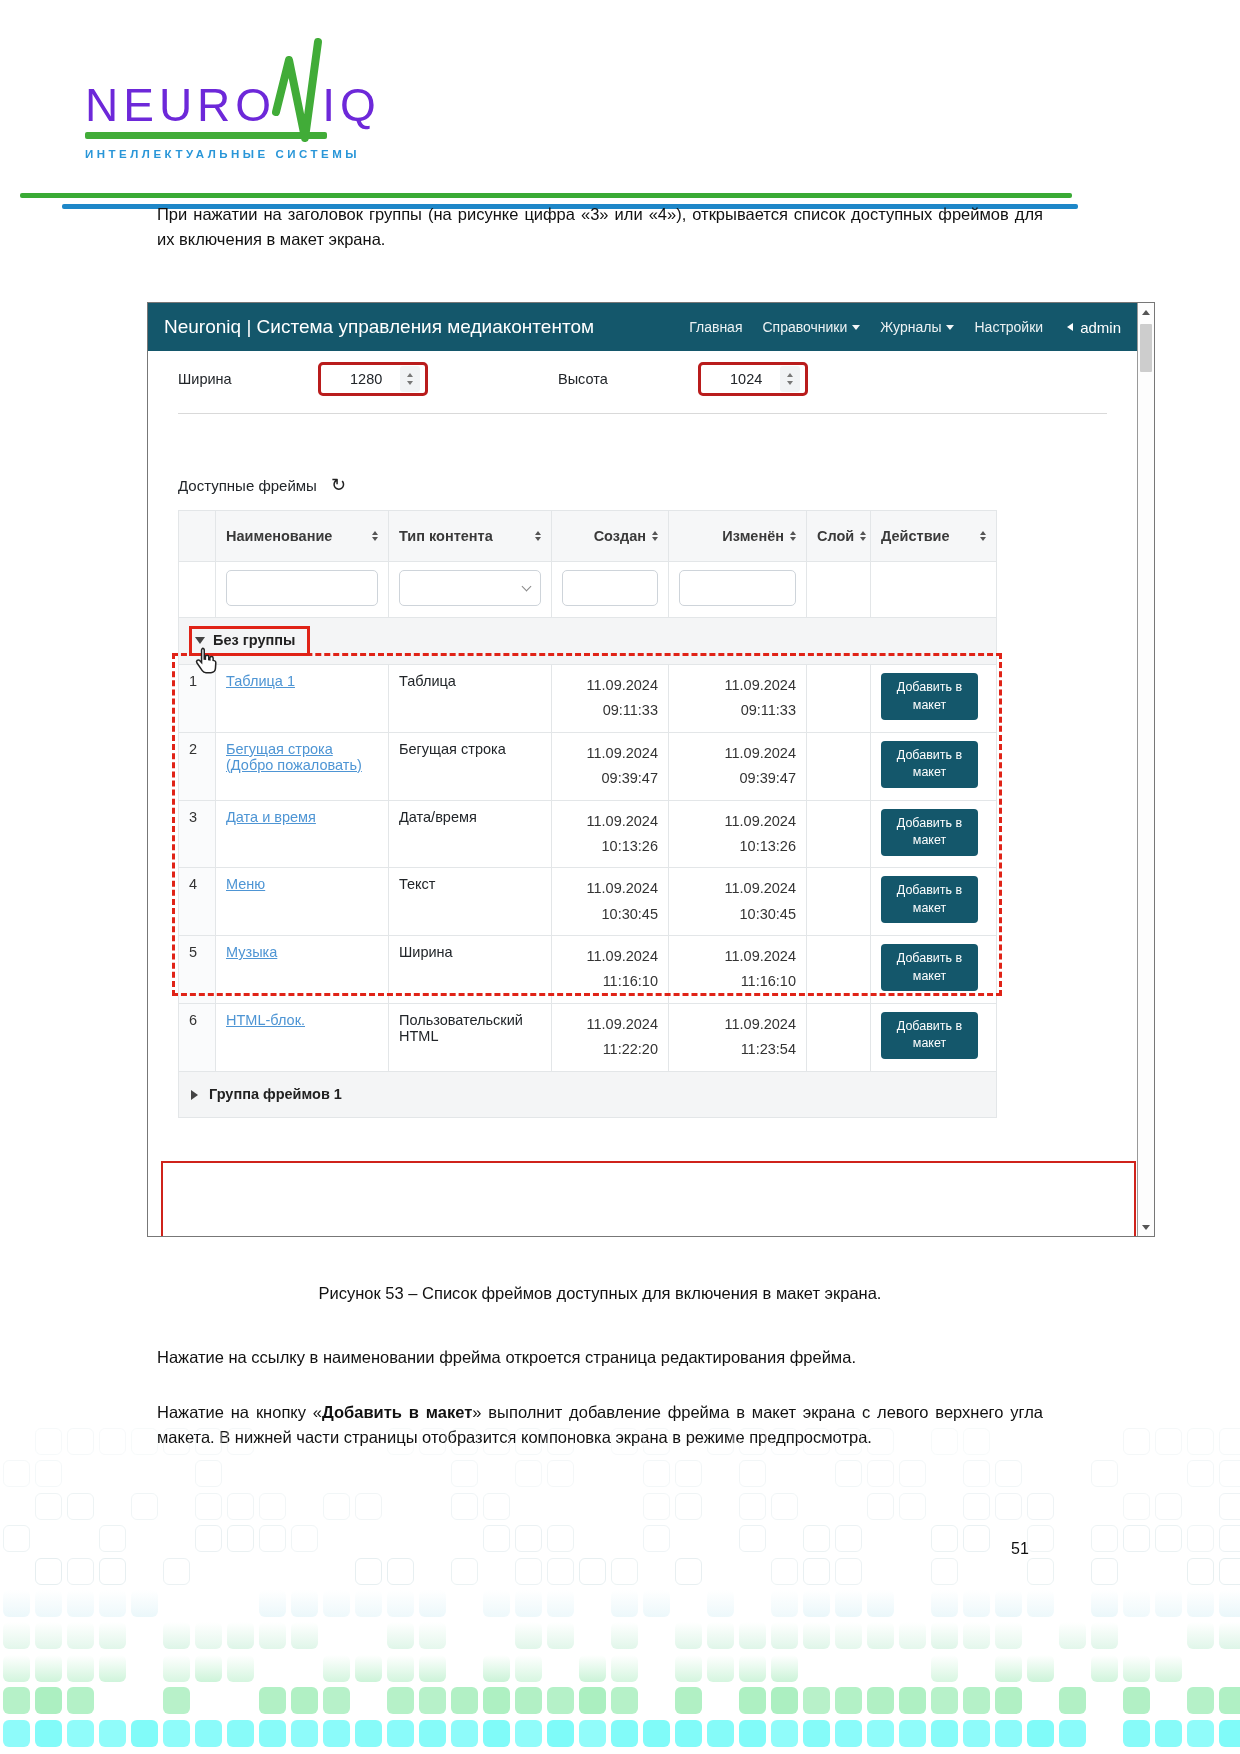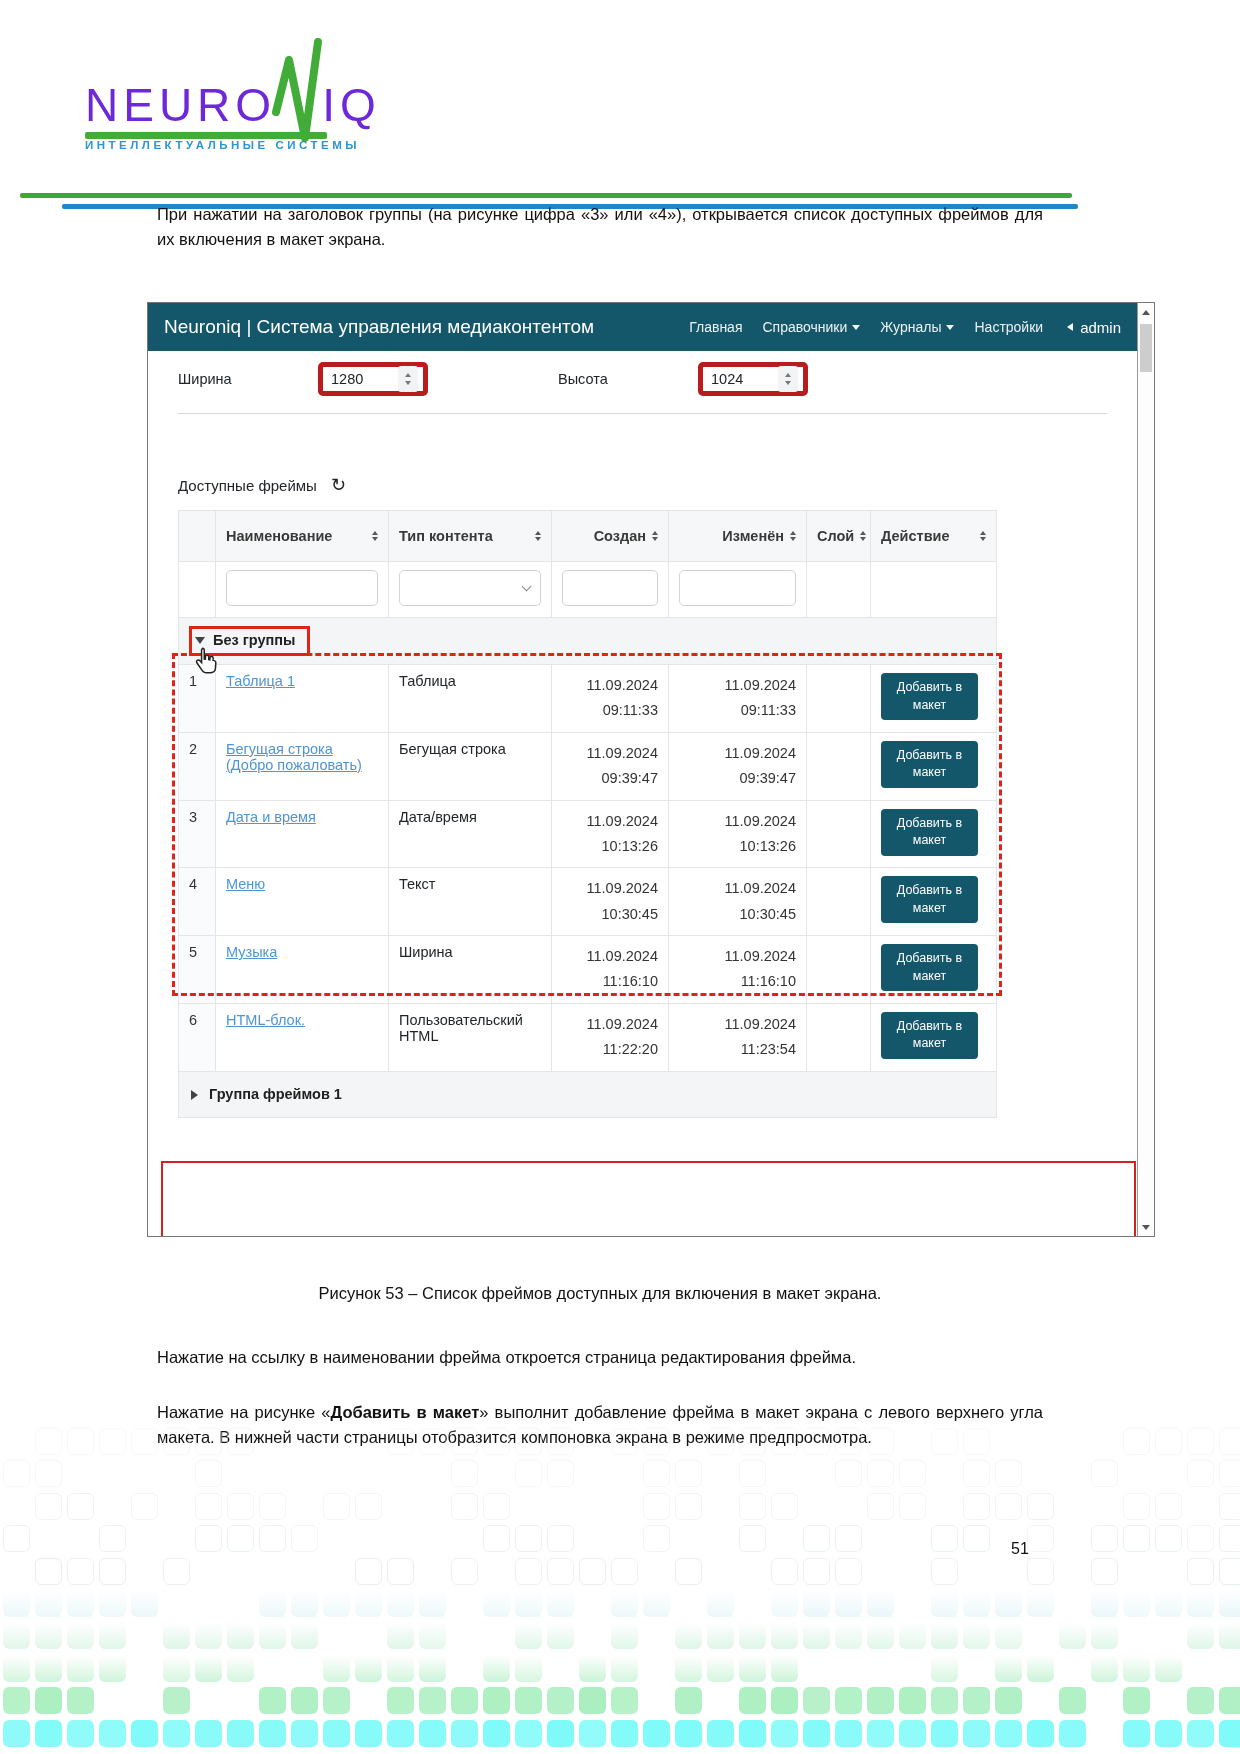--- a/index.html
+++ b/index.html
@@ -8,21 +8,21 @@
     position:relative; width:1240px; height:1754px; margin:0 auto;
     background:#fff; overflow:hidden;
     font-family:"Liberation Sans", sans-serif; color:#1a1a1a;
   }
   
   .logo { position:absolute; left:85px; top:38px; width:300px; }
   .logo-line1 { display:flex; align-items:flex-end; }
   .logo-word { font-size:46px; font-weight:normal; letter-spacing:5px; color:#6d28d9; line-height:1; }
   .logo-zig { margin:0 -2px -14px -4px; overflow:visible; }
   .logo-underline { height:7px; background:#41ac38; width:242px; margin-top:4px; border-radius:2px; }
-  .logo-tagline { font-size:11.5px; font-weight:bold; letter-spacing:3.5px; color:#2996d8; }
+  .logo-tagline { margin-top:9px; font-size:11.5px; font-weight:bold; letter-spacing:3.5px; color:#2996d8; }
   .company { position:absolute; left:615px; top:40px; width:480px; color:#28596a; font-size:21.5px; line-height:28px; }
   .company .row4 { display:flex; gap:34px; }
   .rule-green { position:absolute; left:20px; top:193px; width:1052px; height:5px; background:#3aaa35; border-radius:2px; }
   .rule-blue  { position:absolute; left:62px; top:204px; width:1016px; height:5px; background:#1e87c8; border-radius:2px; }
   
   .para { position:absolute; left:157px; width:886px; font-size:16.5px; line-height:1.5; text-align:justify; color:#111; }
   .intro { top:202px; }
   .caption { position:absolute; left:157px; top:1284px; width:886px; text-align:center; font-size:16.5px; color:#111; }
   .para2 { top:1345px; text-align:left; }
   .para3 { top:1400px; }
@@ -34,21 +34,21 @@
   .nav-menu { margin-left:auto; display:flex; align-items:center; gap:20px; }
   .menu-item { color:rgba(255,255,255,.92); font-size:14px; cursor:pointer; white-space:nowrap; display:inline-flex; align-items:center; }
   .caret-down { width:0; height:0; border:4px solid transparent; border-top:5px solid rgba(255,255,255,.95); margin-left:5px; margin-top:4px; display:inline-block; }
   .admin-wrap { display:inline-flex; align-items:center; gap:7px; color:#fff; font-size:15px; cursor:pointer; }
   .caret-left { width:0; height:0; border:4.5px solid transparent; border-right:6px solid #fff; display:inline-block; }
   .shot-content { position:absolute; left:0; top:48px; right:17px; bottom:0; padding:0 30px; overflow:hidden; }
   
   .size-row { display:flex; align-items:center; height:40px; margin-top:8px; }
   .size-label { width:140px; }
   .size-label.h { margin-left:130px; }
-  .num-input { display:flex; align-items:center; justify-content:space-between; width:110px; height:34px; border:5px solid #b91c1c; border-radius:5px; padding:0 5px 0 8px; background:#fff; }
+  .num-input { display:flex; align-items:center; justify-content:space-between; width:110px; height:34px; border:3px solid #b91c1c; border-radius:5px; padding:0 5px 0 29px; background:#fff; }
   .spin { width:20px; height:26px; background:#f1f3f5; border-radius:3px; display:flex; flex-direction:column; align-items:center; justify-content:center; gap:4px; cursor:pointer; }
   .spin i.u { width:0; height:0; border:3px solid transparent; border-bottom:4px solid #777; }
   .spin i.d { width:0; height:0; border:3px solid transparent; border-top:4px solid #777; }
   .shot-hr { border:none; border-top:1px solid #d9d9d9; margin-top:14px; }
   .frames-title { margin-top:62px; display:flex; align-items:center; font-size:15px; }
   .refresh { margin-left:14px; font-size:18px; line-height:1; color:#222; cursor:pointer; }
   
   .table-wrap { position:relative; margin-top:16px; width:818px; }
   table.frames { border-collapse:collapse; table-layout:fixed; width:818px; }
   table.frames th, table.frames td { border:1px solid #e3e6e8; padding:8px 10px; vertical-align:top; font-size:14.5px; }
@@ -384,21 +384,21 @@
         </span>
       <span class="sthumb"></span>
       <span class="sarr dn">
           <i></i>
         </span>
     </div>
   </div>
 
   <p class="caption">Рисунок 53 – Список фреймов доступных для включения в макет экрана.</p>
   <p class="para para2">Нажатие на ссылку в наименовании фрейма откроется страница редактирования фрейма.</p>
-  <p class="para para3"><span>Нажатие на рисунке «</span><b>Добавить в макет</b><span>» выполнит добавление фрейма в макет экрана с левого верхнего угла макета. В нижней части страницы отобразится компоновка экрана в режиме предпросмотра.</span></p>
+  <p class="para para3"><span>Нажатие на кнопку «</span><b>Добавить в макет</b><span>» выполнит добавление фрейма в макет экрана с левого верхнего угла макета. В нижней части страницы отобразится компоновка экрана в режиме предпросмотра.</span></p>
 
   <div class="pattern">
       <div class="pcell" style="left: 35px; top: 0px; border: 1px solid rgb(230, 238, 240); opacity: 0.35;"></div>
       <div class="pcell" style="left: 67px; top: 0px; border: 1px solid rgb(230, 238, 240); opacity: 0.41;"></div>
       <div class="pcell" style="left: 99px; top: 0px; border: 1px solid rgb(230, 238, 240); opacity: 0.33;"></div>
       <div class="pcell" style="left: 131px; top: 0px; border: 1px solid rgb(230, 238, 240); opacity: 0.32;"></div>
       <div class="pcell" style="left: 163px; top: 0px; border: 1px solid rgb(230, 238, 240); opacity: 0.42;"></div>
       <div class="pcell" style="left: 195px; top: 0px; border: 1px solid rgb(230, 238, 240); opacity: 0.42;"></div>
       <div class="pcell" style="left: 227px; top: 0px; border: 1px solid rgb(230, 238, 240); opacity: 0.4;"></div>
       <div class="pcell" style="left: 387px; top: 0px; border: 1px solid rgb(230, 238, 240); opacity: 0.32;"></div>

